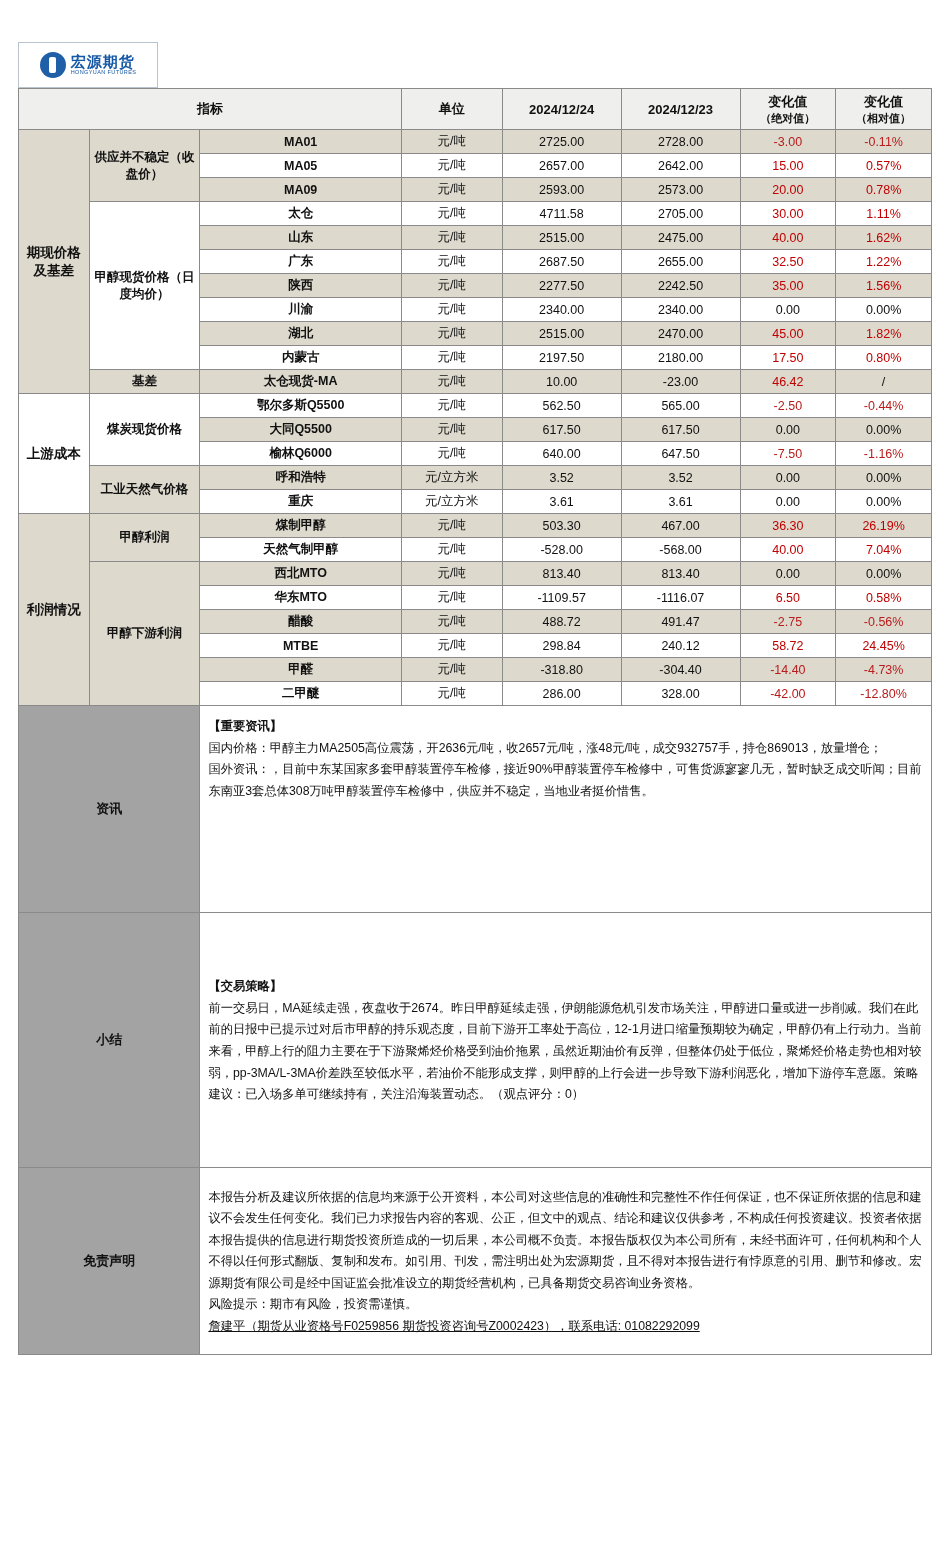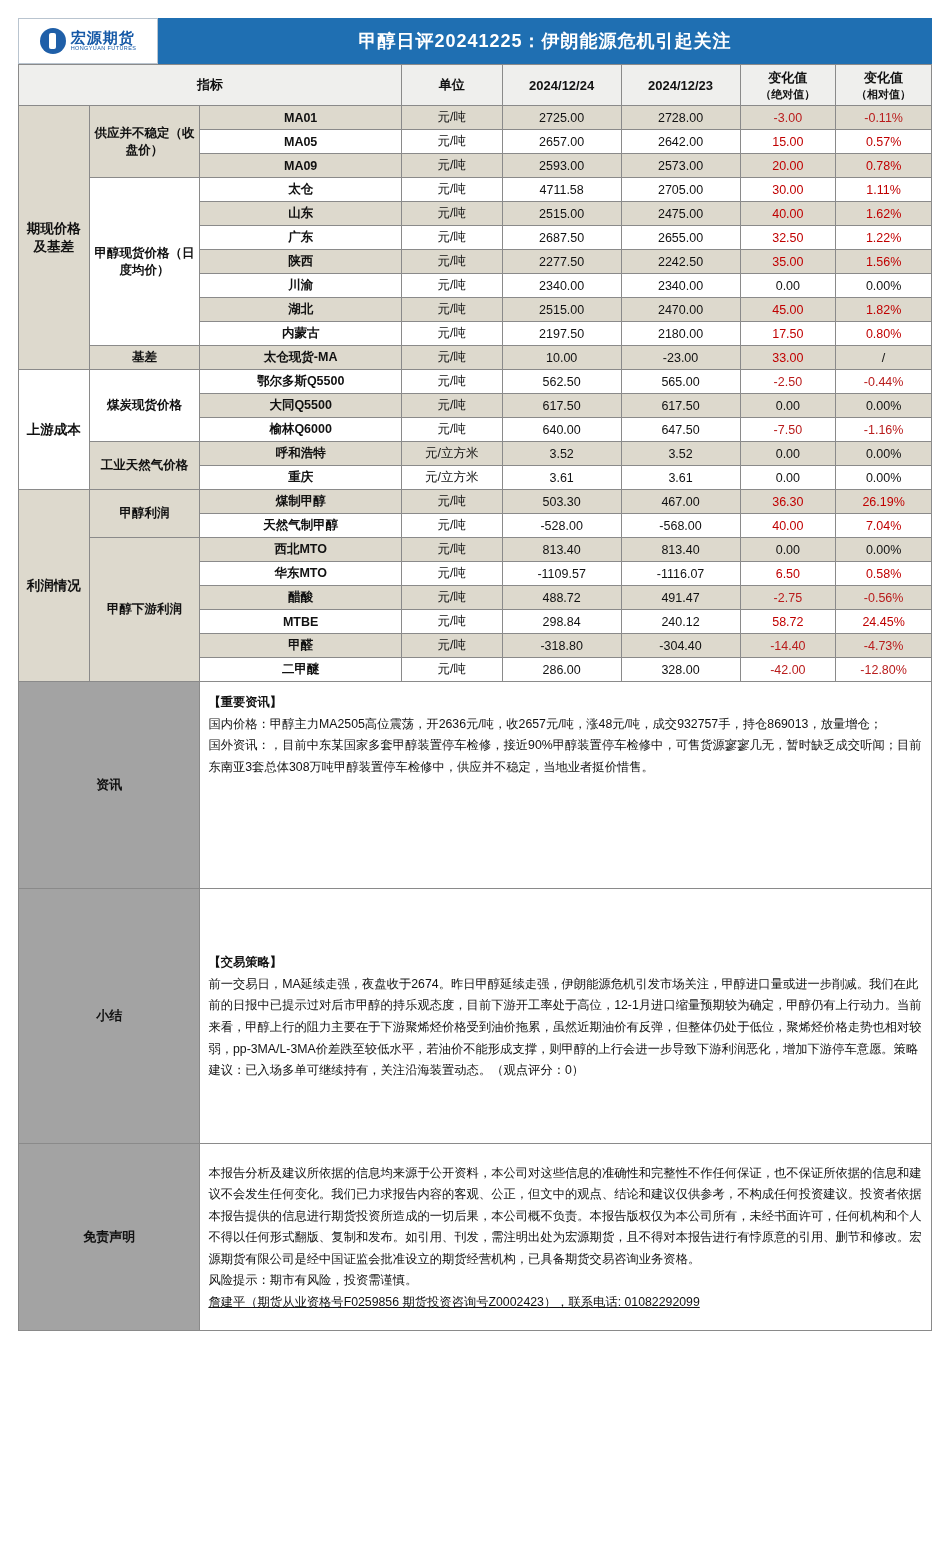--- a/index.html
+++ b/index.html
@@ -1,18 +1,18 @@
 <!DOCTYPE html>
 <html><head>
 <meta charset="utf-8">
 <style>
   html,body{margin:0;padding:0;background:#ffffff;}
   body{font-family:"Liberation Sans","DejaVu Sans",sans-serif;color:#111;}
   .page{width:950px;height:1542px;position:relative;background:#fff;box-sizing:border-box;padding:18px 18px 0 18px;}
-  .header{display:flex;align-items:stretch;height:46px;}
+  .header{display:flex;align-items:stretch;height:46px;margin-top:24px;}
   .logo-box{width:140px;border:1px solid #b9c4cf;display:flex;align-items:center;justify-content:center;background:#fff;box-sizing:border-box;}
   .logo-inner{display:flex;align-items:center;gap:5px;}
   .logo-mark{width:26px;height:26px;border-radius:50%;background:#1f5fa8;position:relative;flex:none;}
   .logo-mark:after{content:"";position:absolute;left:9px;top:5px;width:7px;height:16px;background:#fff;border-radius:2px;}
   .logo-text{line-height:1.05;}
   .logo-cn{font-size:15px;font-weight:bold;color:#1558a6;letter-spacing:1px;}
   .logo-en{font-size:5.5px;color:#1558a6;letter-spacing:.4px;}
   .title-box{flex:1;background:#1f6fb2;color:#fff;display:flex;align-items:center;justify-content:center;font-size:18px;font-weight:bold;letter-spacing:1px;}
   table{border-collapse:collapse;width:100%;table-layout:fixed;}
   td,th{border:1px solid #8a8a8a;font-size:12.5px;text-align:center;vertical-align:middle;padding:3px 2px;}
@@ -39,21 +39,20 @@
   <div class="header">
     <div class="logo-box">
       <div class="logo-inner">
         <div class="logo-mark"></div>
         <div class="logo-text">
           <div class="logo-cn">宏源期货</div>
           <div class="logo-en">HONGYUAN FUTURES</div>
         </div>
       </div>
     </div>
-    <div class="title-box">甲醇日评20241225：伊朗能源危机引起关注</div>
   </div>
 
   <table>
     <colgroup>
       <col style="width:70px">
         <col style="width:110px">
         <col style="width:200px">
       <col style="width:100px">
         <col style="width:118px">
         <col style="width:118px">
@@ -160,21 +159,21 @@
         <td class="up">17.50</td>
         <td class="up">0.80%</td>
       </tr>
 
       <tr class="shade">
         <td class="grp2">基差</td>
         <td class="name">太仓现货-MA</td>
         <td>元/吨</td>
         <td>10.00</td>
         <td>-23.00</td>
-        <td class="up">33.00</td>
+        <td class="up">46.42</td>
         <td class="flat">/</td>
       </tr>
 
       <tr class="plain">
         <td class="grp" rowspan="5">上游成本</td>
         <td class="grp2" rowspan="3">煤炭现货价格</td>
         <td class="name">鄂尔多斯Q5500</td>
         <td>元/吨</td>
         <td>562.50</td>
         <td>565.00</td>

